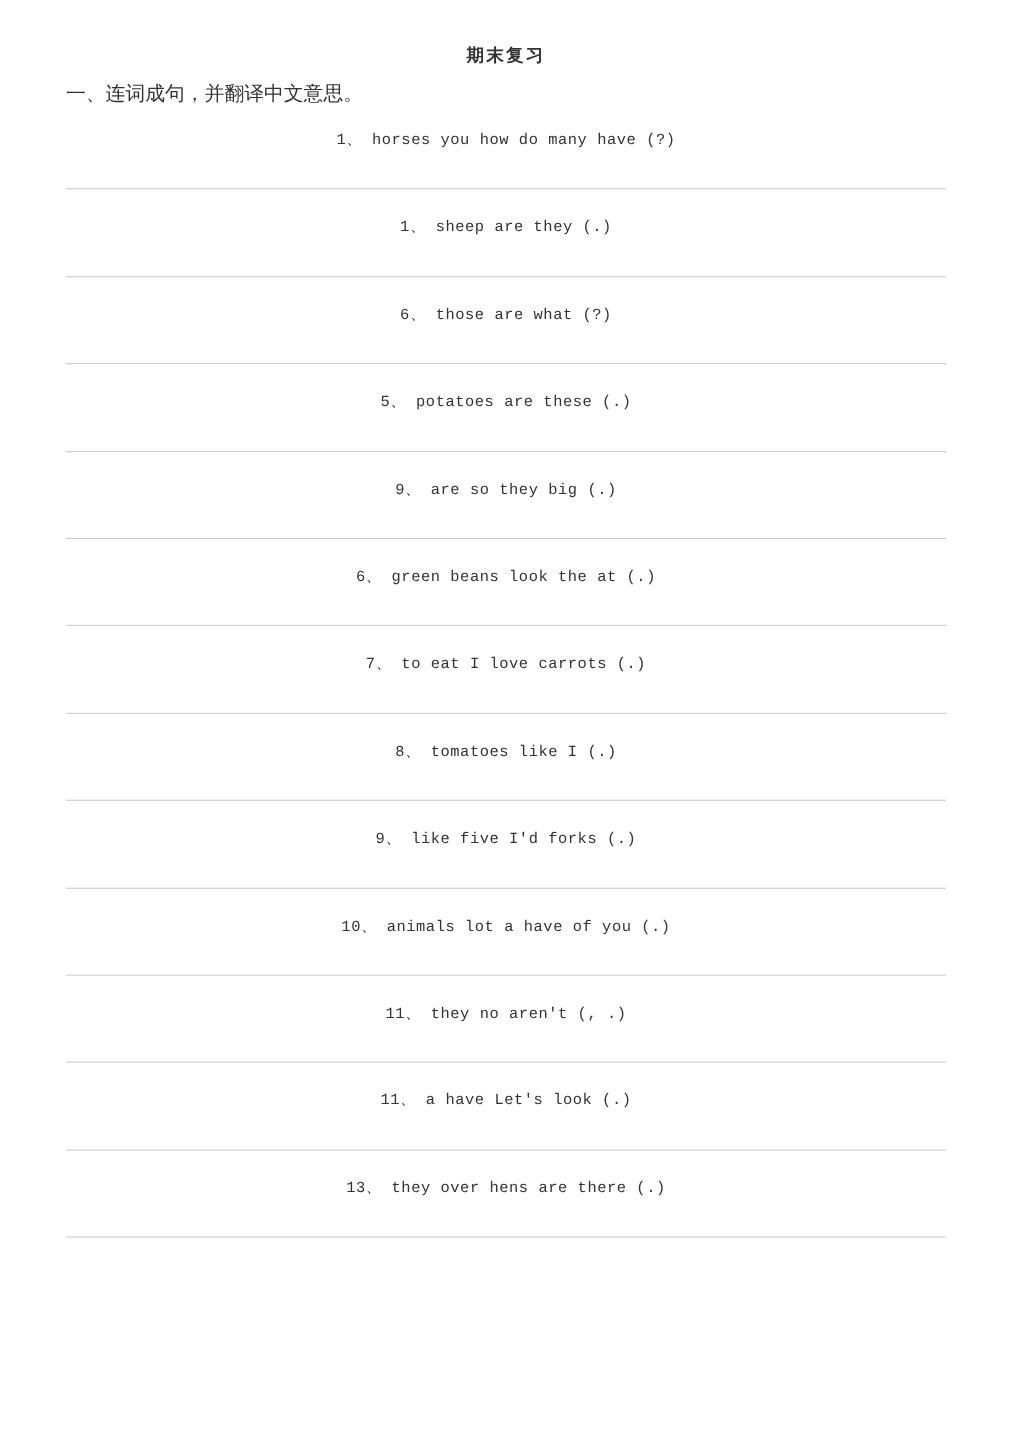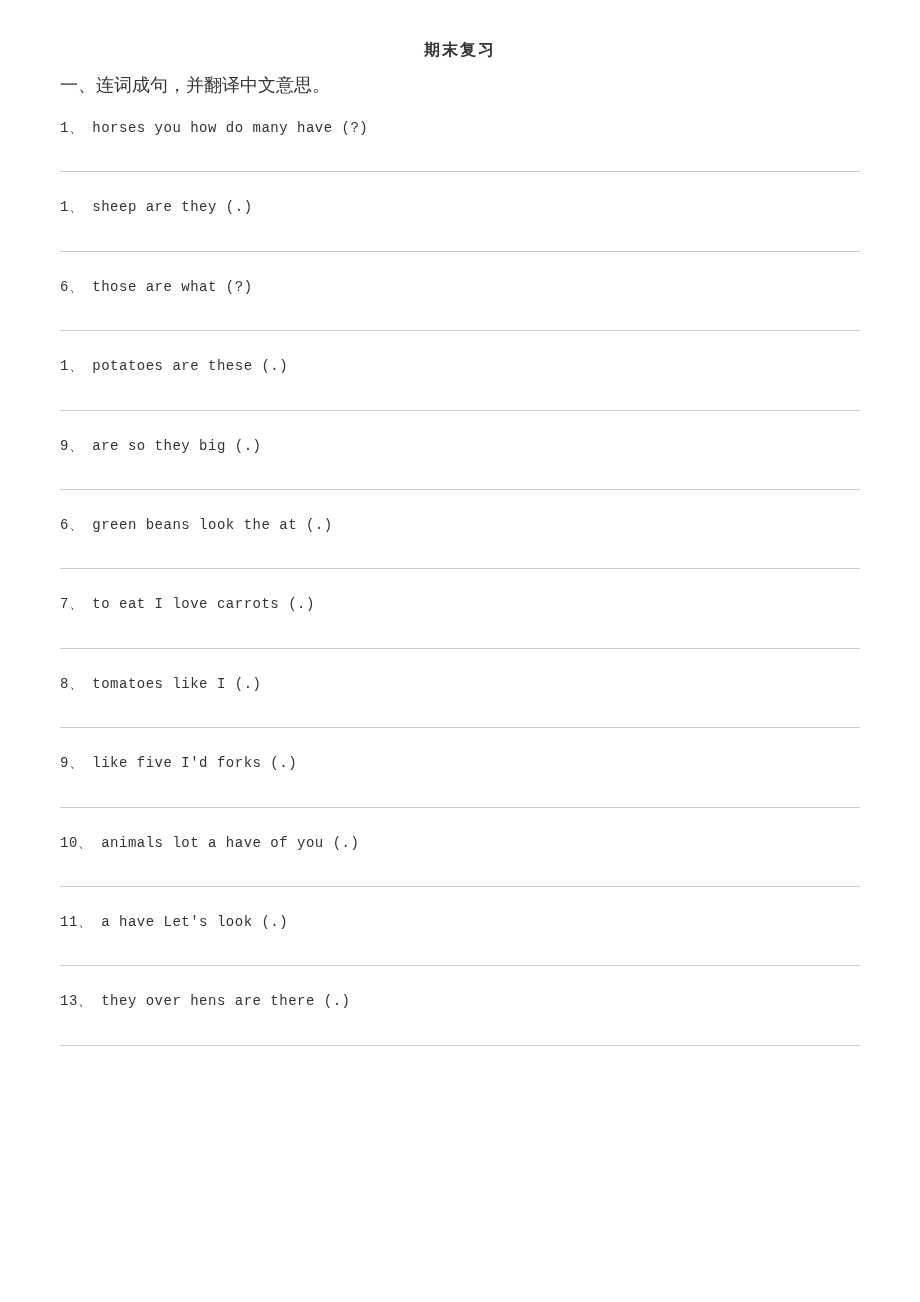--- a/index.html
+++ b/index.html
@@ -36,20 +36,21 @@
       padding: 10px 0 4px 0;
       font-size: 14px;
       line-height: 1.6;
       border-bottom: 1px solid #cccccc;
       margin-bottom: 14px;
     }
 
     .question-text {
       font-size: 14px;
       letter-spacing: 0.5px;
+      text-align: center;
     }
 
     .answer-line {
       margin-top: 8px;
       height: 20px;
     }
   </style>
 </head>
 <body>
 
@@ -64,21 +65,21 @@
     </div>
     <div class="question-item">
       <div class="question-text">1、 sheep  are  they  (.)</div>
       <div class="answer-line"></div>
     </div>
     <div class="question-item">
       <div class="question-text">6、 those  are  what  (?)</div>
       <div class="answer-line"></div>
     </div>
     <div class="question-item">
-      <div class="question-text">1、 potatoes  are  these  (.)</div>
+      <div class="question-text">5、 potatoes  are  these  (.)</div>
       <div class="answer-line"></div>
     </div>
     <div class="question-item">
       <div class="question-text">9、 are  so  they  big  (.)</div>
       <div class="answer-line"></div>
     </div>
     <div class="question-item">
       <div class="question-text">6、 green  beans  look  the  at  (.)</div>
       <div class="answer-line"></div>
     </div>
@@ -92,20 +93,24 @@
     </div>
     <div class="question-item">
       <div class="question-text">9、 like  five  I'd   forks  (.)</div>
       <div class="answer-line"></div>
     </div>
     <div class="question-item">
       <div class="question-text">10、    animals  lot  a  have  of  you  (.)</div>
       <div class="answer-line"></div>
     </div>
     <div class="question-item">
+      <div class="question-text">11、    they  no  aren't  (,  .)</div>
+      <div class="answer-line"></div>
+    </div>
+    <div class="question-item">
       <div class="question-text">11、 a  have  Let's  look  (.)</div>
       <div class="answer-line"></div>
     </div>
     <div class="question-item">
       <div class="question-text">13、 they  over  hens  are  there  (.)</div>
       <div class="answer-line"></div>
     </div>
   </div>
 
 </body></html>

